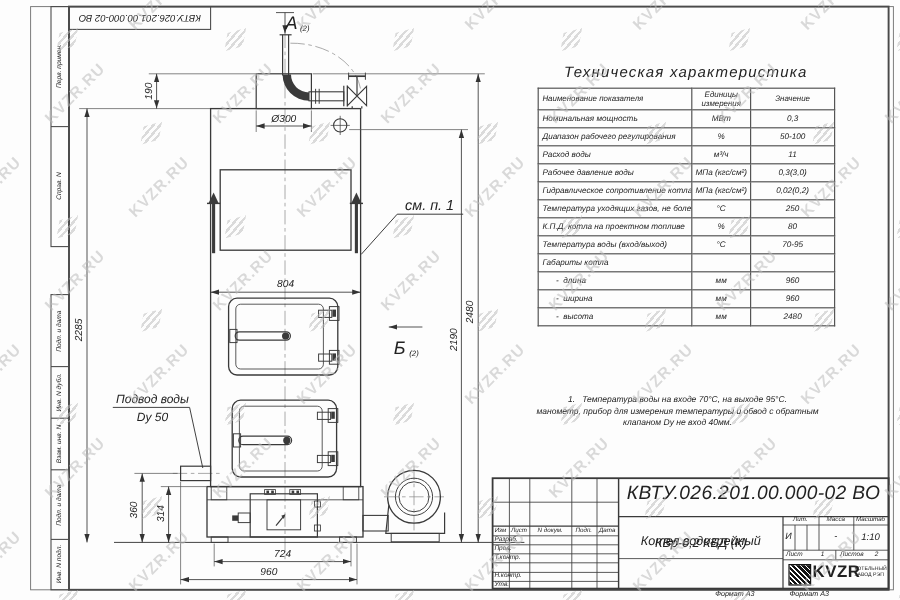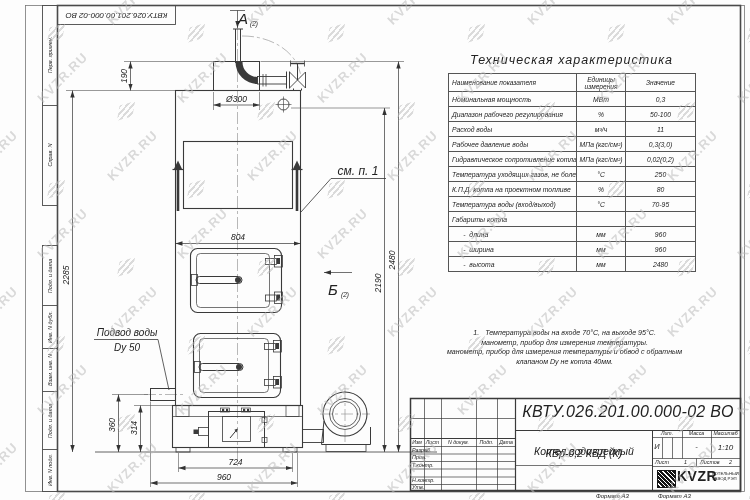--- a/index.html
+++ b/index.html
@@ -332,23 +332,22 @@
     <tr>
           <td class="c-name">      -  высота</td>
           <td class="c-mid">мм</td>
           <td class="c-mid">2480</td>
         </tr>
   </tbody>
     </table>
 
   <div id="notes">
     <div>1.   Температура воды на входе 70°С, на выходе 95°С.</div>
-    <div>манометр, прибор для измерения температуры.</div>
     <div>манометр, прибор для измерения температуры и обвод с обратным</div>
-    <div>клапаном Dу не котла 40мм.</div>
+    <div>клапаном Dу не вход 40мм.</div>
   </div>
 
   <span class="t ctr" style="left:517px;top:403px;width:222px;font-size:16px;font-weight:500;letter-spacing:.3px;">КВТУ.026.201.00.000-02  ВО</span>
   <span class="t ctr" style="left:410px;top:439.5px;width:14px;font-size:5.2px;">Изм</span>
   <span class="t ctr" style="left:424px;top:439.5px;width:17px;font-size:5.2px;">Лист</span>
   <span class="t ctr" style="left:441px;top:439.5px;width:35px;font-size:5.2px;">N докум.</span>
   <span class="t ctr" style="left:476px;top:439.5px;width:21px;font-size:5.2px;">Подп.</span>
   <span class="t ctr" style="left:497px;top:439.5px;width:18px;font-size:5.2px;">Дата</span>
   <span class="t" style="left:412px;top:447.5px;font-size:5.4px;">Разраб.</span>
   <span class="t" style="left:412px;top:455px;font-size:5.4px;">Пров.</span>

